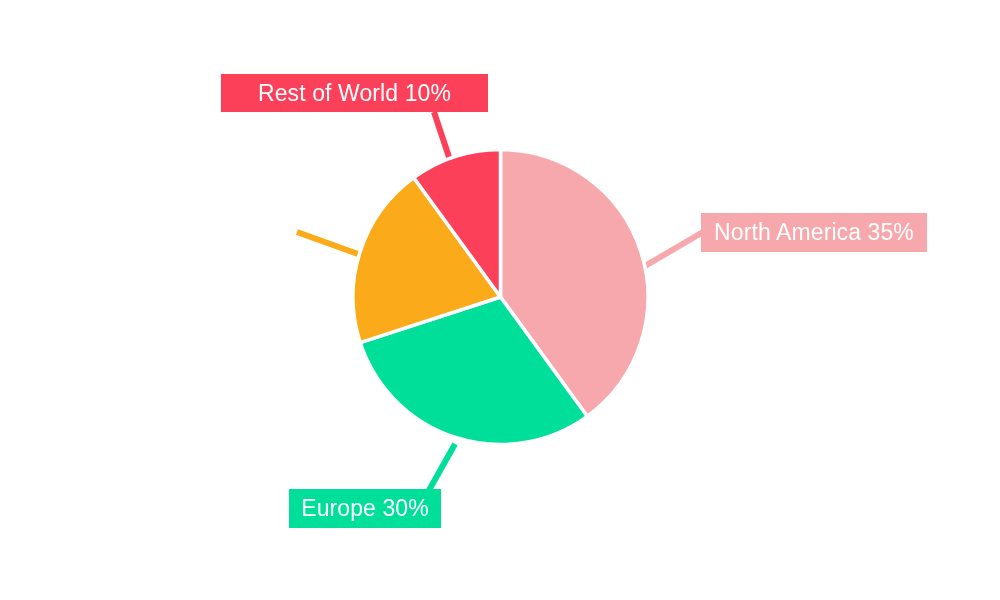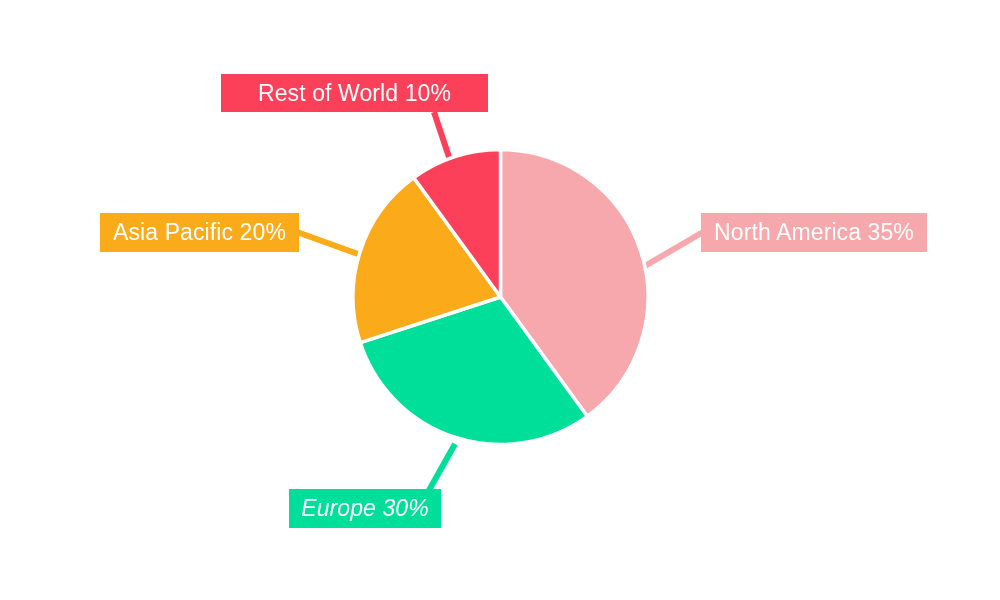--- a/index.html
+++ b/index.html
@@ -69,25 +69,22 @@
       <path fill="#fbab19" stroke="#ffffff" stroke-width="3.5" stroke-linejoin="round" d="M 500.50 297.00 L 360.22 342.58 A 147.5 147.5 0 0 1 413.80 177.67 Z"></path>
 
       <path fill="#fc4059" stroke="#ffffff" stroke-width="3.5" stroke-linejoin="round" d="M 500.50 297.00 L 413.80 177.67 A 147.5 147.5 0 0 1 500.50 149.50 Z"></path>
     </g>
   </svg>
 
   <div class="pie-label" id="label-north-america" style="background:#f7a8ac;">
     <span>North America 35%</span>
   </div>
 
-  <div class="pie-label" id="label-europe" style="background:#00df9a;font-style:italic;">
+  <div class="pie-label" id="label-europe" style="background:#00df9a;">
     <span>Europe 30%</span>
   </div>
 
-  <div class="pie-label" id="label-asia-pacific" style="background:#fbab19;">
-    <span>Asia Pacific 20%</span>
-  </div>
 
   <div class="pie-label" id="label-rest-of-world" style="background:#fc4059;">
     <span>Rest of World 10%</span>
   </div>
 
 </div>
 
 </body></html>

